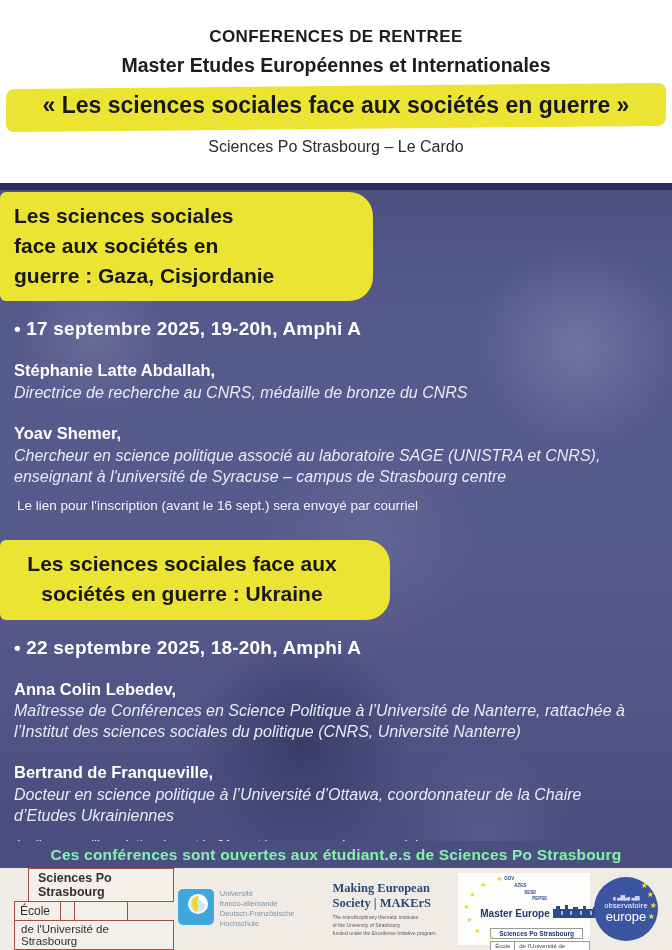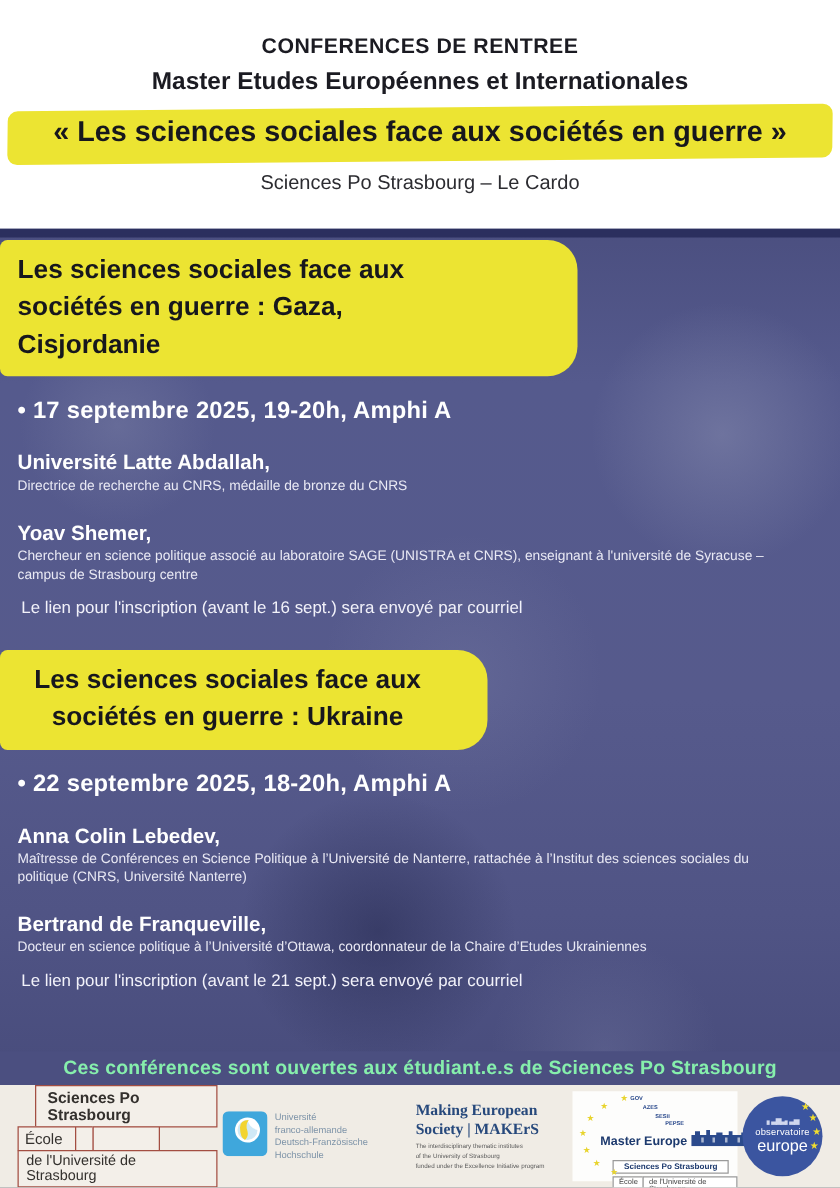--- a/index.html
+++ b/index.html
@@ -27,26 +27,26 @@
       radial-gradient(circle 160px at 55% 52%, rgba(140,145,180,.22), transparent 70%),
       radial-gradient(circle 170px at 45% 82%, rgba(28,32,68,.45), transparent 65%),
       radial-gradient(circle 130px at 72% 96%, rgba(120,125,165,.30), transparent 70%),
       linear-gradient(180deg,#4b4f80 0%,#555a8d 18%,#565a8c 55%,#505485 80%,#484c7c 100%);
   }
   .photo-top-edge{position:absolute;top:0;left:0;right:0;height:7px;background:#2b2f5e;}
   .session-title-box{
     background:#ece432;color:#17171d;font-weight:800;font-size:21px;line-height:1.42;
     border-radius:6px 24px 24px 6px;box-sizing:border-box;
   }
-  .box-gaza{width:462px;padding:9px 96px 11px 14px;margin-top:9px;}
+  .box-gaza{width:373px;padding:9px 96px 11px 14px;margin-top:9px;}
   .box-ukraine{width:390px;padding:9px 40px 11px 14px;margin-top:27px;text-align:center;}
   .session-date{font-size:19px;font-weight:800;margin:17px 30px 0 14px;letter-spacing:.2px;}
   .speaker{margin:20px 30px 0 14px;}
   .speaker-name{font-size:16.5px;font-weight:800;line-height:1.25;}
-  .speaker-role{font-size:11px;font-weight:500;line-height:1.32;color:#e9e9f4;margin-top:1px;}
+  .speaker-role{font-size:16px;font-style:italic;font-weight:500;line-height:1.32;color:#e9e9f4;margin-top:1px;}
   .reg-note{font-size:13.5px;font-weight:500;margin:11px 20px 0 17px;color:#f2f2fa;}
   .banner{
     position:absolute;left:0;right:0;bottom:0;height:27px;background:#4b4f80;
     display:flex;align-items:center;justify-content:center;
     font-size:15.5px;font-weight:800;color:#86efac;letter-spacing:.2px;
   }
   
   .footer{
     position:absolute;left:0;right:0;bottom:0;height:82px;background:#f0ece5;
     display:flex;align-items:center;justify-content:space-between;padding:0 14px;box-sizing:border-box;
@@ -101,21 +101,21 @@
     </div>
     <div class="venue">Sciences Po Strasbourg – Le Cardo</div>
   </div>
 
   <div class="main">
     <div class="photo-top-edge"></div>
 
     <div class="session-title-box box-gaza">Les sciences sociales face aux sociétés en guerre : Gaza, Cisjordanie</div>
     <div class="session-date">• 17 septembre 2025, 19-20h, Amphi A</div>
     <div class="speaker">
-      <div class="speaker-name">Université Latte Abdallah,</div>
+      <div class="speaker-name">Stéphanie Latte Abdallah,</div>
       <div class="speaker-role">Directrice de recherche au CNRS, médaille de bronze du CNRS</div>
     </div>
     <div class="speaker">
       <div class="speaker-name">Yoav Shemer,</div>
       <div class="speaker-role">Chercheur en science politique associé au laboratoire SAGE (UNISTRA et CNRS), enseignant à l'université de Syracuse – campus de Strasbourg centre</div>
     </div>
     <div class="reg-note">Le lien pour l'inscription (avant le 16 sept.) sera envoyé par courriel</div>
 
     <div class="session-title-box box-ukraine">Les sciences sociales face aux sociétés en guerre : Ukraine</div>
     <div class="session-date">• 22 septembre 2025, 18-20h, Amphi A</div>

